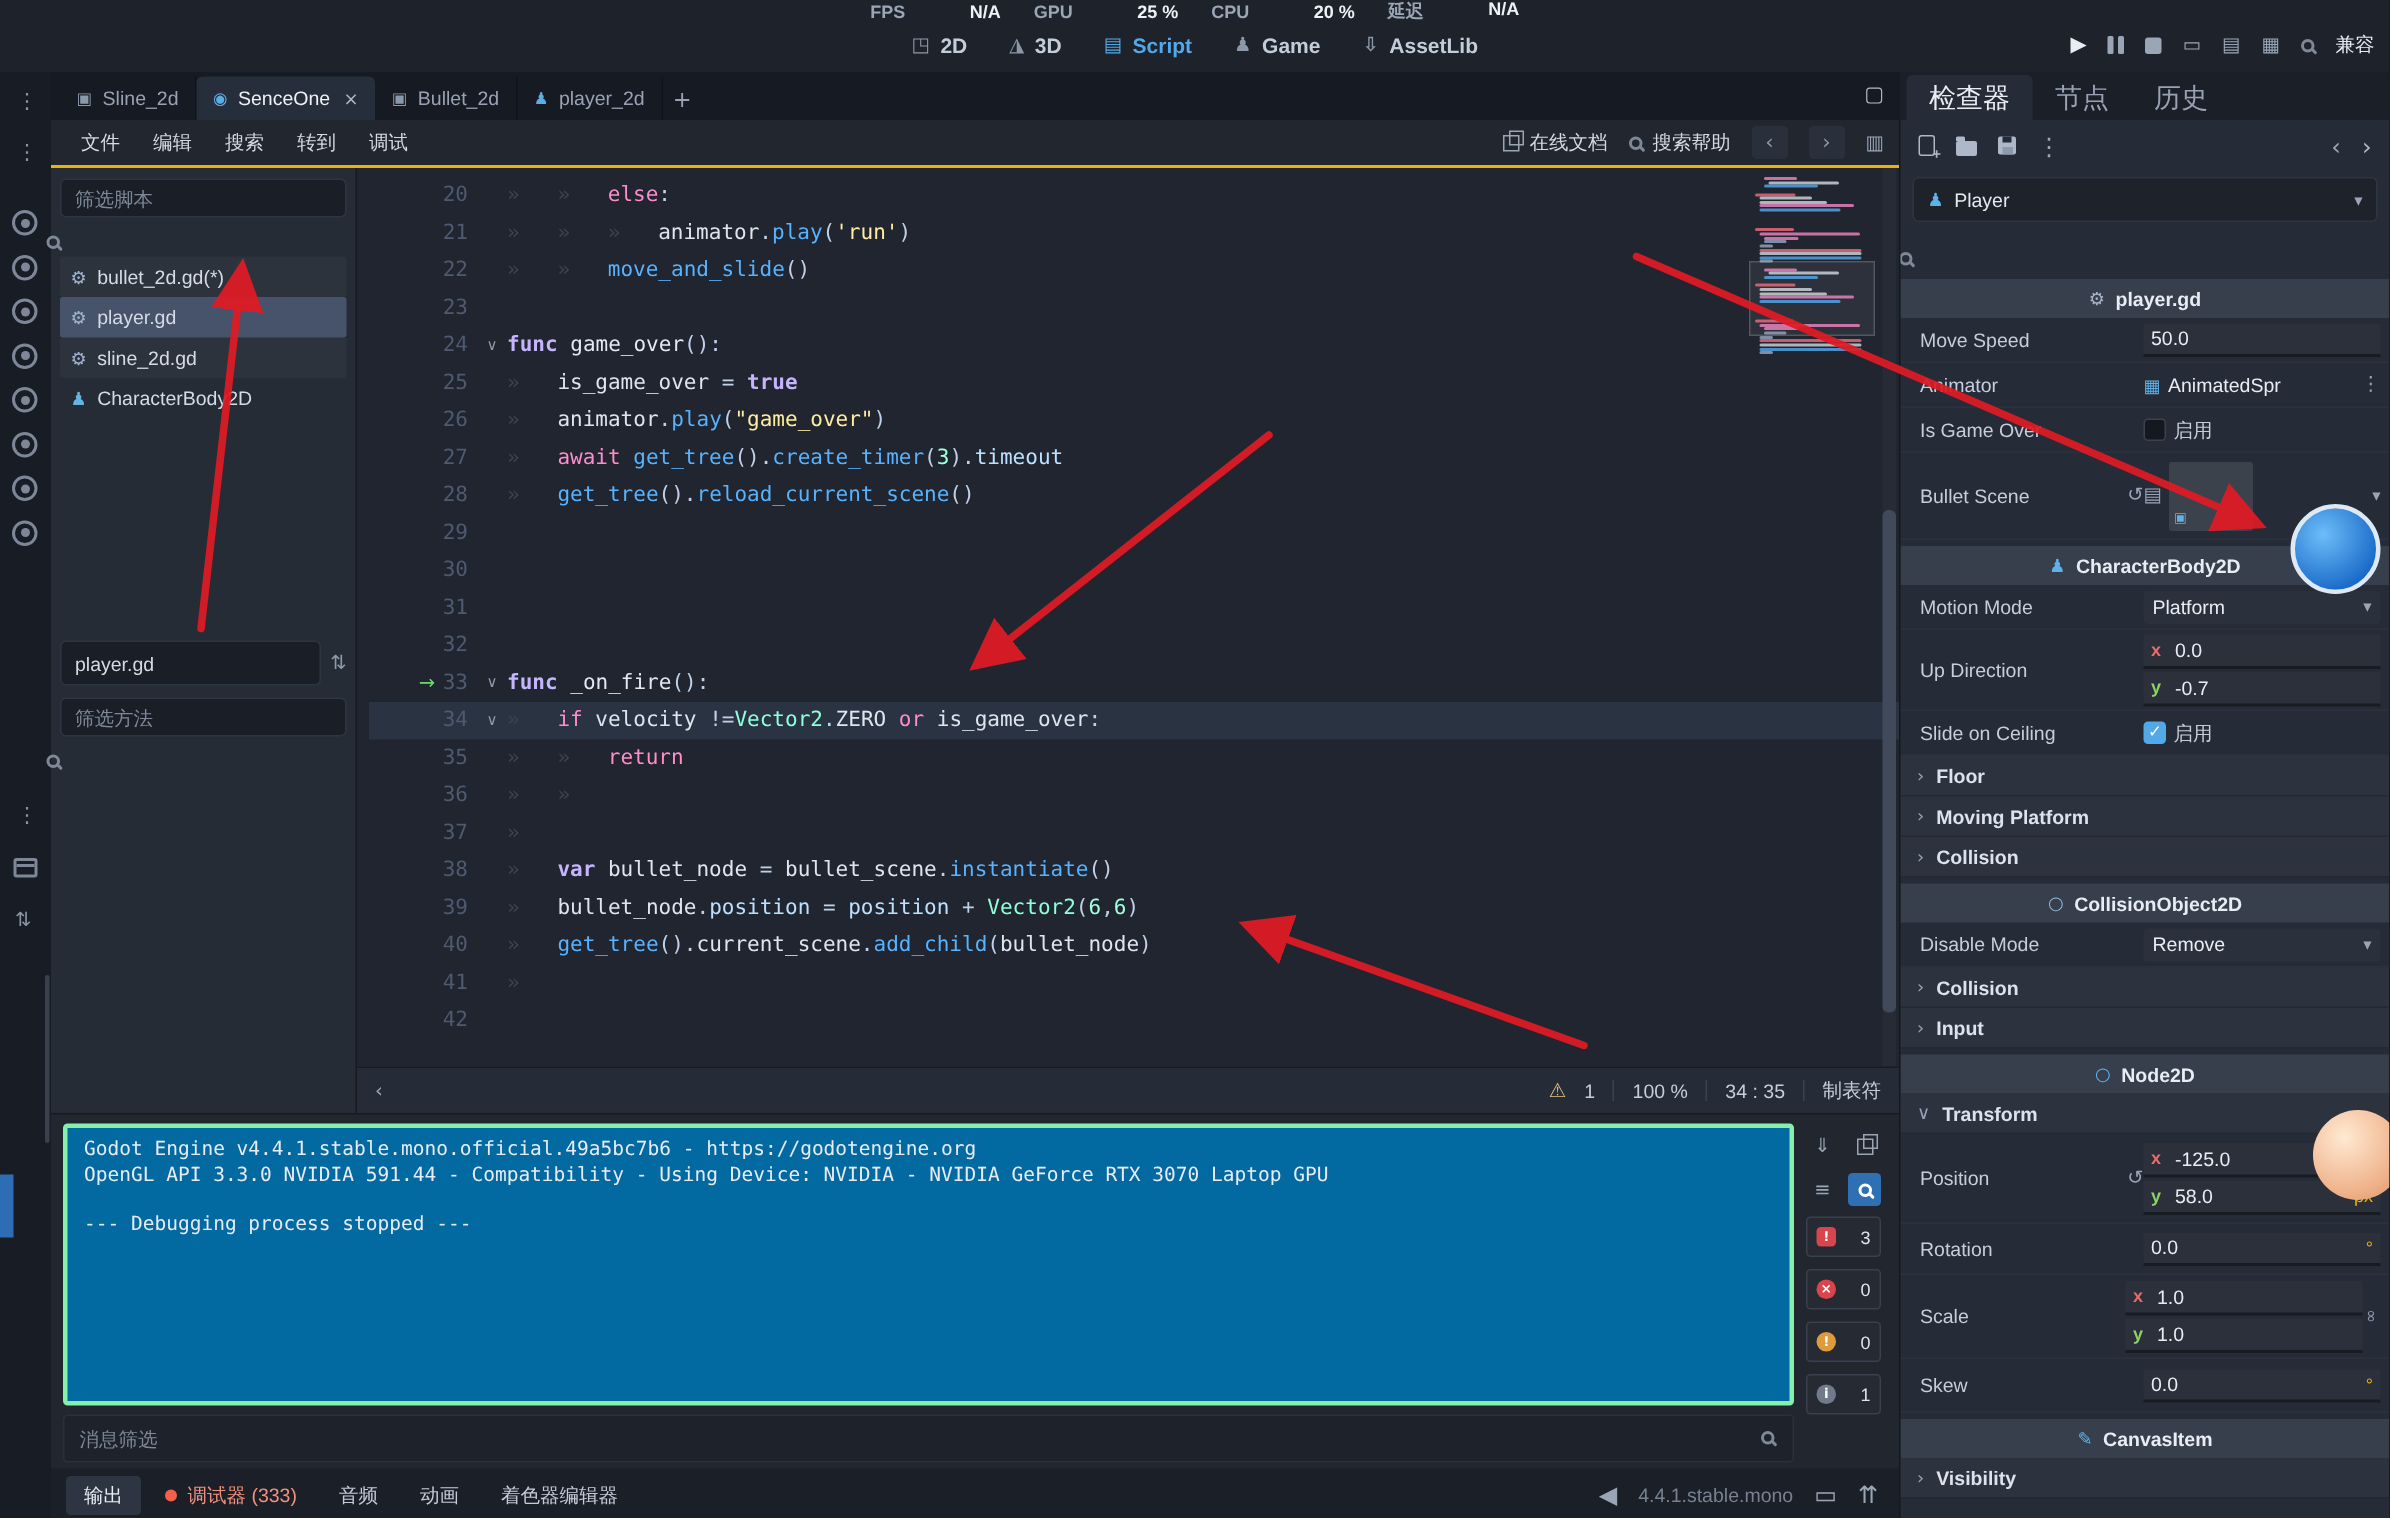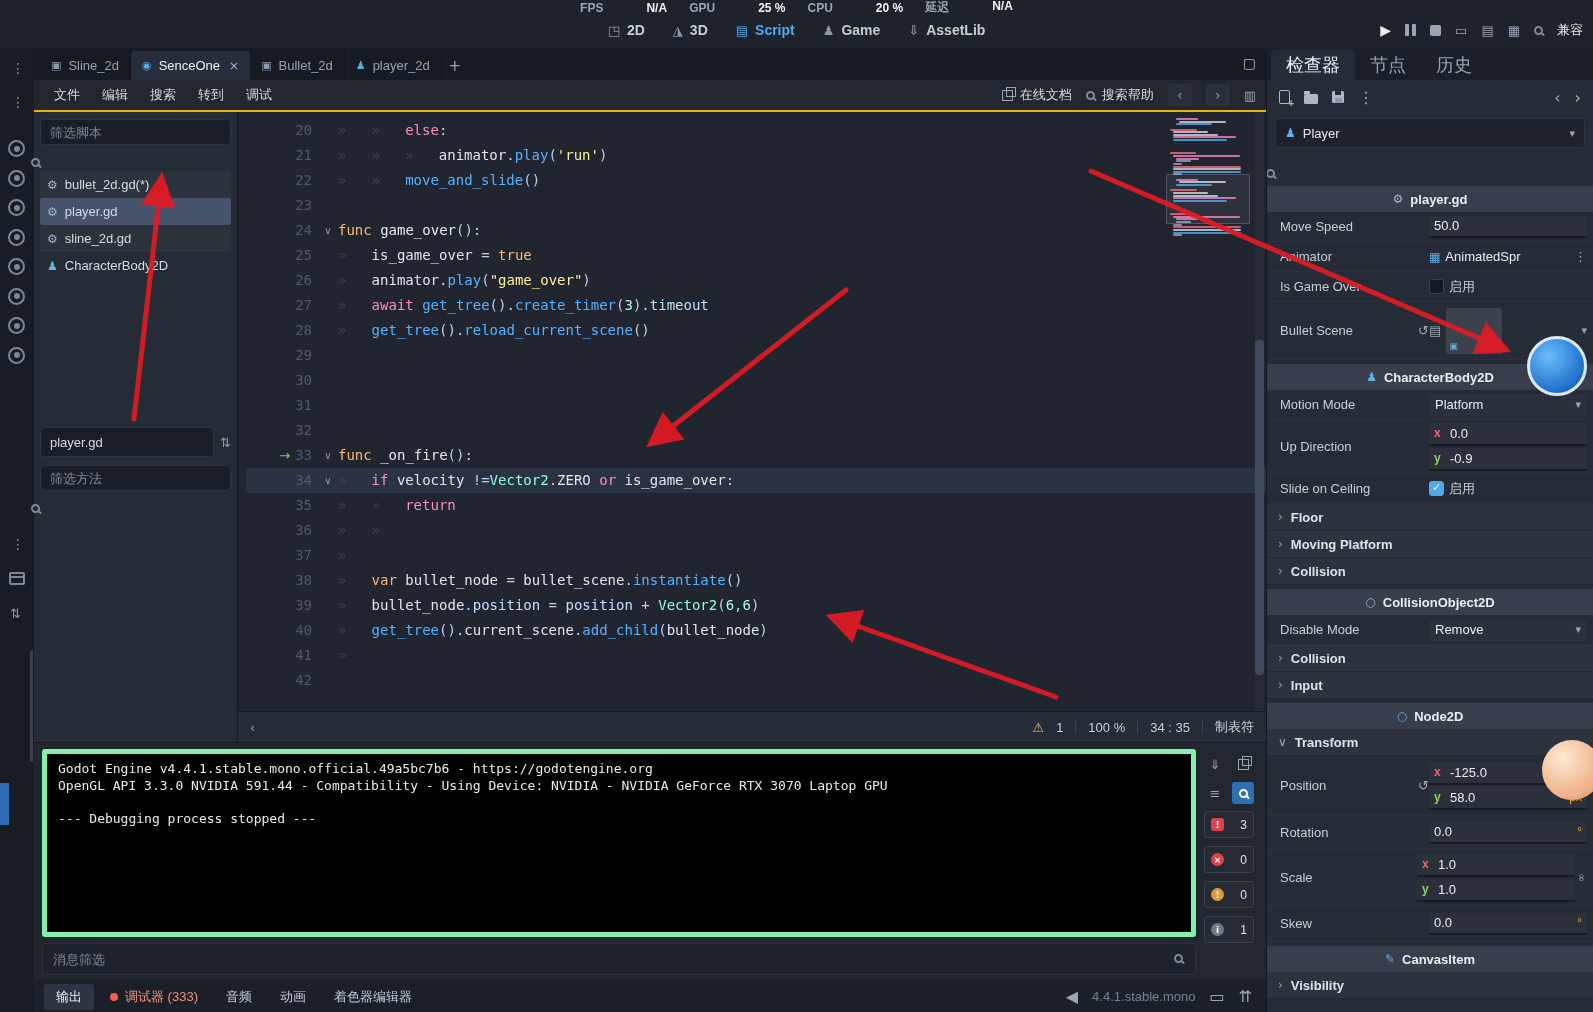--- a/index.html
+++ b/index.html
@@ -81,21 +81,21 @@
   
   .editor-col{flex:1;display:flex;flex-direction:column;min-width:0;}
   .code-area{flex:1;position:relative;background:#20252f;overflow:hidden;font-family:"DejaVu Sans Mono",monospace;font-size:14px;padding:6px 0 0 8px;box-sizing:border-box;}
   .line{height:25px;line-height:25px;display:flex;position:relative;white-space:pre;}
   .line.cur{background:#2a3342;}
   .gutter{width:72px;flex:none;display:flex;justify-content:flex-end;align-items:center;gap:5px;padding-right:6px;color:#4f5a70;box-sizing:border-box;}
   .exec{color:#6fd66f;font-size:13px;font-family:"DejaVu Sans",sans-serif;}
   .marker{width:20px;flex:none;display:flex;align-items:center;justify-content:center;color:#8f99ab;font-size:10px;font-family:"DejaVu Sans",sans-serif;}
   .code-text{flex:1;white-space:pre;color:#dfe5ee;}
   .tab-mark{display:inline-block;width:33.6px;color:#3c4454;}
-  .tk-kw{color:#fdba74;}
+  .tk-kw{color:#c4b5fd;font-weight:bold;}
   .tk-cf{color:#ff8ccc;}
   .tk-fn{color:#57b3ff;}
   .tk-fd{color:#e3e9f2;}
   .tk-str{color:#ffeda1;}
   .tk-num{color:#a1ffe0;}
   .tk-cls{color:#8fffdb;}
   .tk-mem{color:#bce0ff;}
   .tk-t{color:#dfe5ee;}
   .tk-sym{color:#bfd0e8;}
   .minimap{position:absolute;top:6px;right:20px;width:76px;height:122px;}
@@ -105,21 +105,21 @@
   .vthumb{position:absolute;top:38%;height:56%;left:0;width:9px;background:#414a5a;border-radius:4px;}
 
   .editor-status{height:30px;background:#262c37;border-top:1px solid #161a21;display:flex;align-items:center;padding:0 12px;font-size:13px;color:#aeb7c6;flex:none;}
   .status-right{margin-left:auto;display:flex;align-items:center;gap:12px;}
   .warn-ic{color:#e5c07b;font-size:13px;}
   .st-val{color:#c6cedb;}
   .sep{width:1px;height:14px;background:#3a4150;display:inline-block;}
 
   
   .output{height:272px;background:#21262f;border-top:1px solid #161a21;display:flex;flex-direction:column;padding:6px 8px 0 8px;box-sizing:border-box;position:relative;flex:none;}
-  .out-text{height:188px;margin-right:62px;background:#000000;border:5px solid #86efac;border-radius:3px;padding:7px 11px;font-family:"DejaVu Sans Mono",monospace;font-size:13px;line-height:16.5px;color:#e8ecf2;overflow:hidden;box-sizing:border-box;flex:none;}
+  .out-text{height:188px;margin-right:62px;background:#0369a1;border:3px solid #86efac;border-radius:3px;padding:7px 11px;font-family:"DejaVu Sans Mono",monospace;font-size:13px;line-height:16.5px;color:#e8ecf2;overflow:hidden;box-sizing:border-box;flex:none;}
   .out-line{white-space:pre;min-height:16.5px;}
   .out-filter{height:30px;margin-top:6px;margin-right:62px;background:#1d222b;border:1px solid #2b313c;border-radius:3px;position:relative;flex:none;}
   .out-filter input{width:100%;height:100%;box-sizing:border-box;background:transparent;border:none;outline:none;color:#d0d7e2;font-size:13px;padding:0 28px 0 10px;font-family:"Liberation Sans",sans-serif;}
   .out-filter input::placeholder{color:#7e8899;}
   .out-filter .mag-s{position:absolute;right:12px;top:10px;}
   .out-side{position:absolute;top:10px;right:12px;width:50px;display:flex;flex-direction:column;gap:7px;}
   .side-row{display:flex;gap:6px;justify-content:flex-end;}
   .side-btn{width:22px;height:22px;display:flex;align-items:center;justify-content:center;border-radius:3px;color:#9aa5b6;font-size:13px;}
   .side-btn.active-search{background:#2f6fb3;}
   .icon-ext{display:inline-block;width:9px;height:9px;border:1.5px solid #9aa5b6;position:relative;}
@@ -617,21 +617,21 @@
 
     <div class="prop h54">
       <div class="prop-label">Up Direction</div>
       <div class="prop-value col">
         <div class="vrow">
           <span class="ax x">x</span>
           <span>0.0</span>
         </div>
         <div class="vrow">
           <span class="ax y">y</span>
-          <span>-0.9</span>
+          <span>-0.7</span>
         </div>
       </div>
     </div>
 
     <div class="prop">
       <div class="prop-label">Slide on Ceiling</div>
       <div class="prop-value">
         <span class="cb checked" id="cb-slide"></span>
         <span class="cb-label">启用</span>
       </div>

